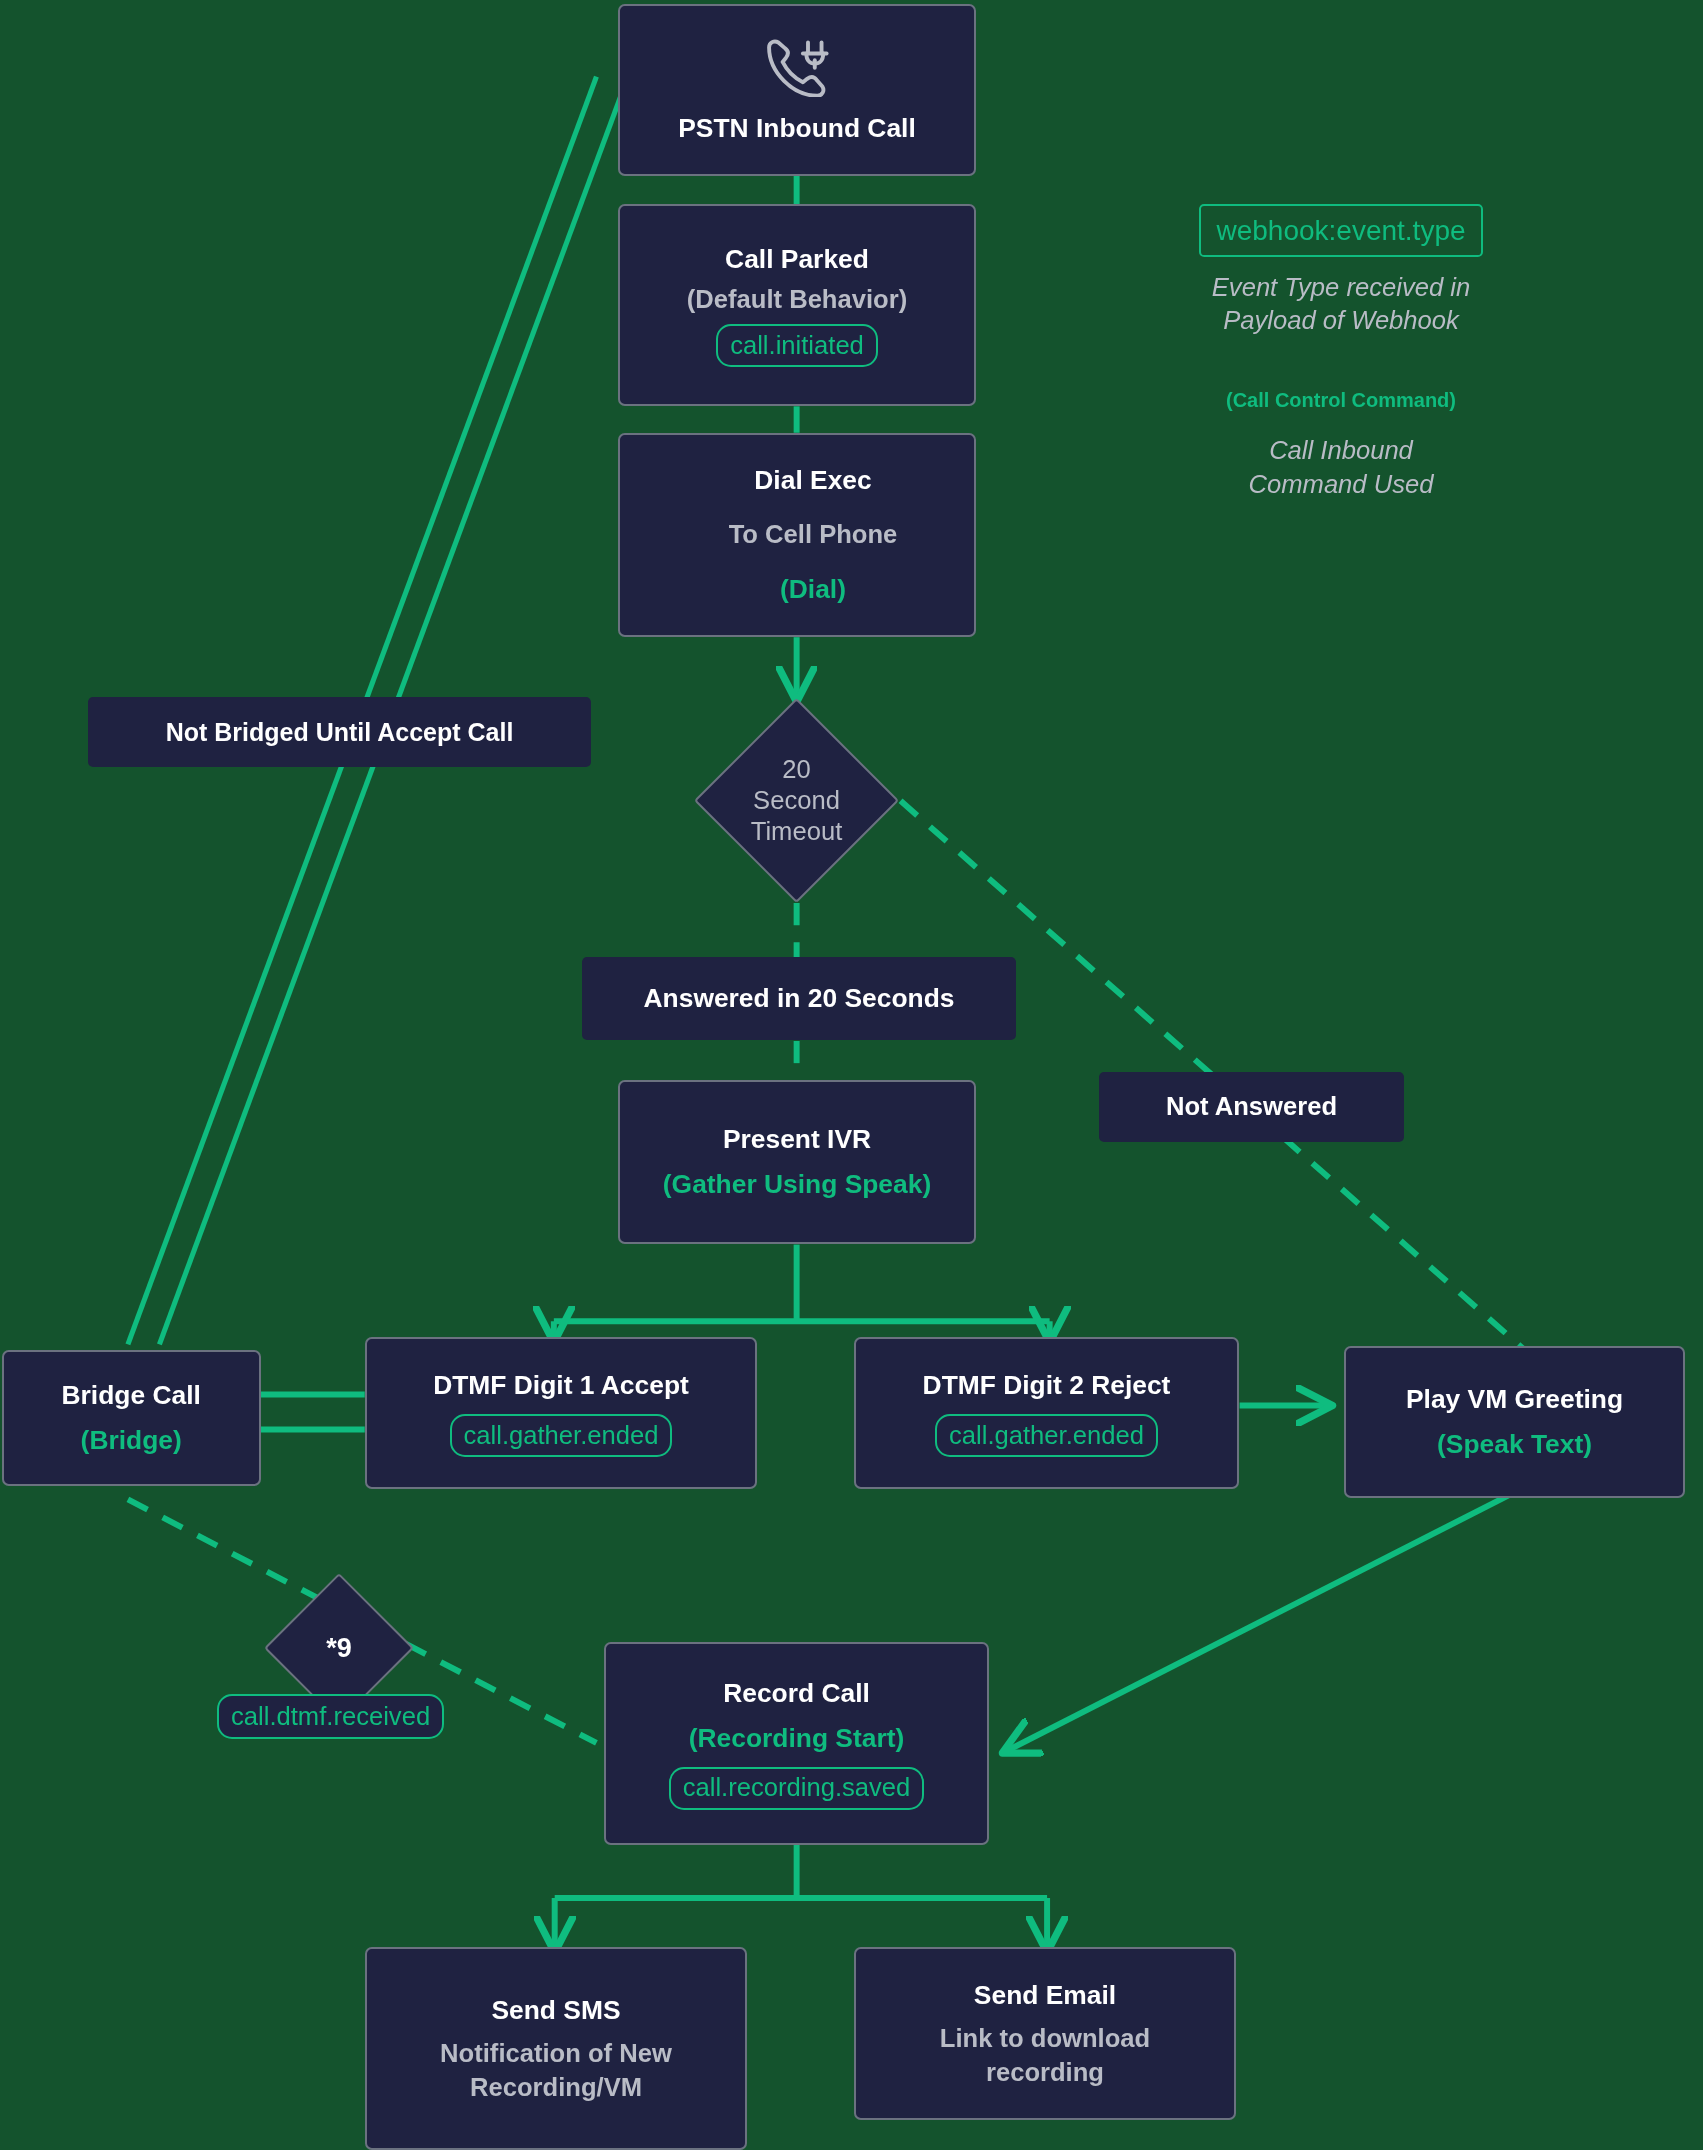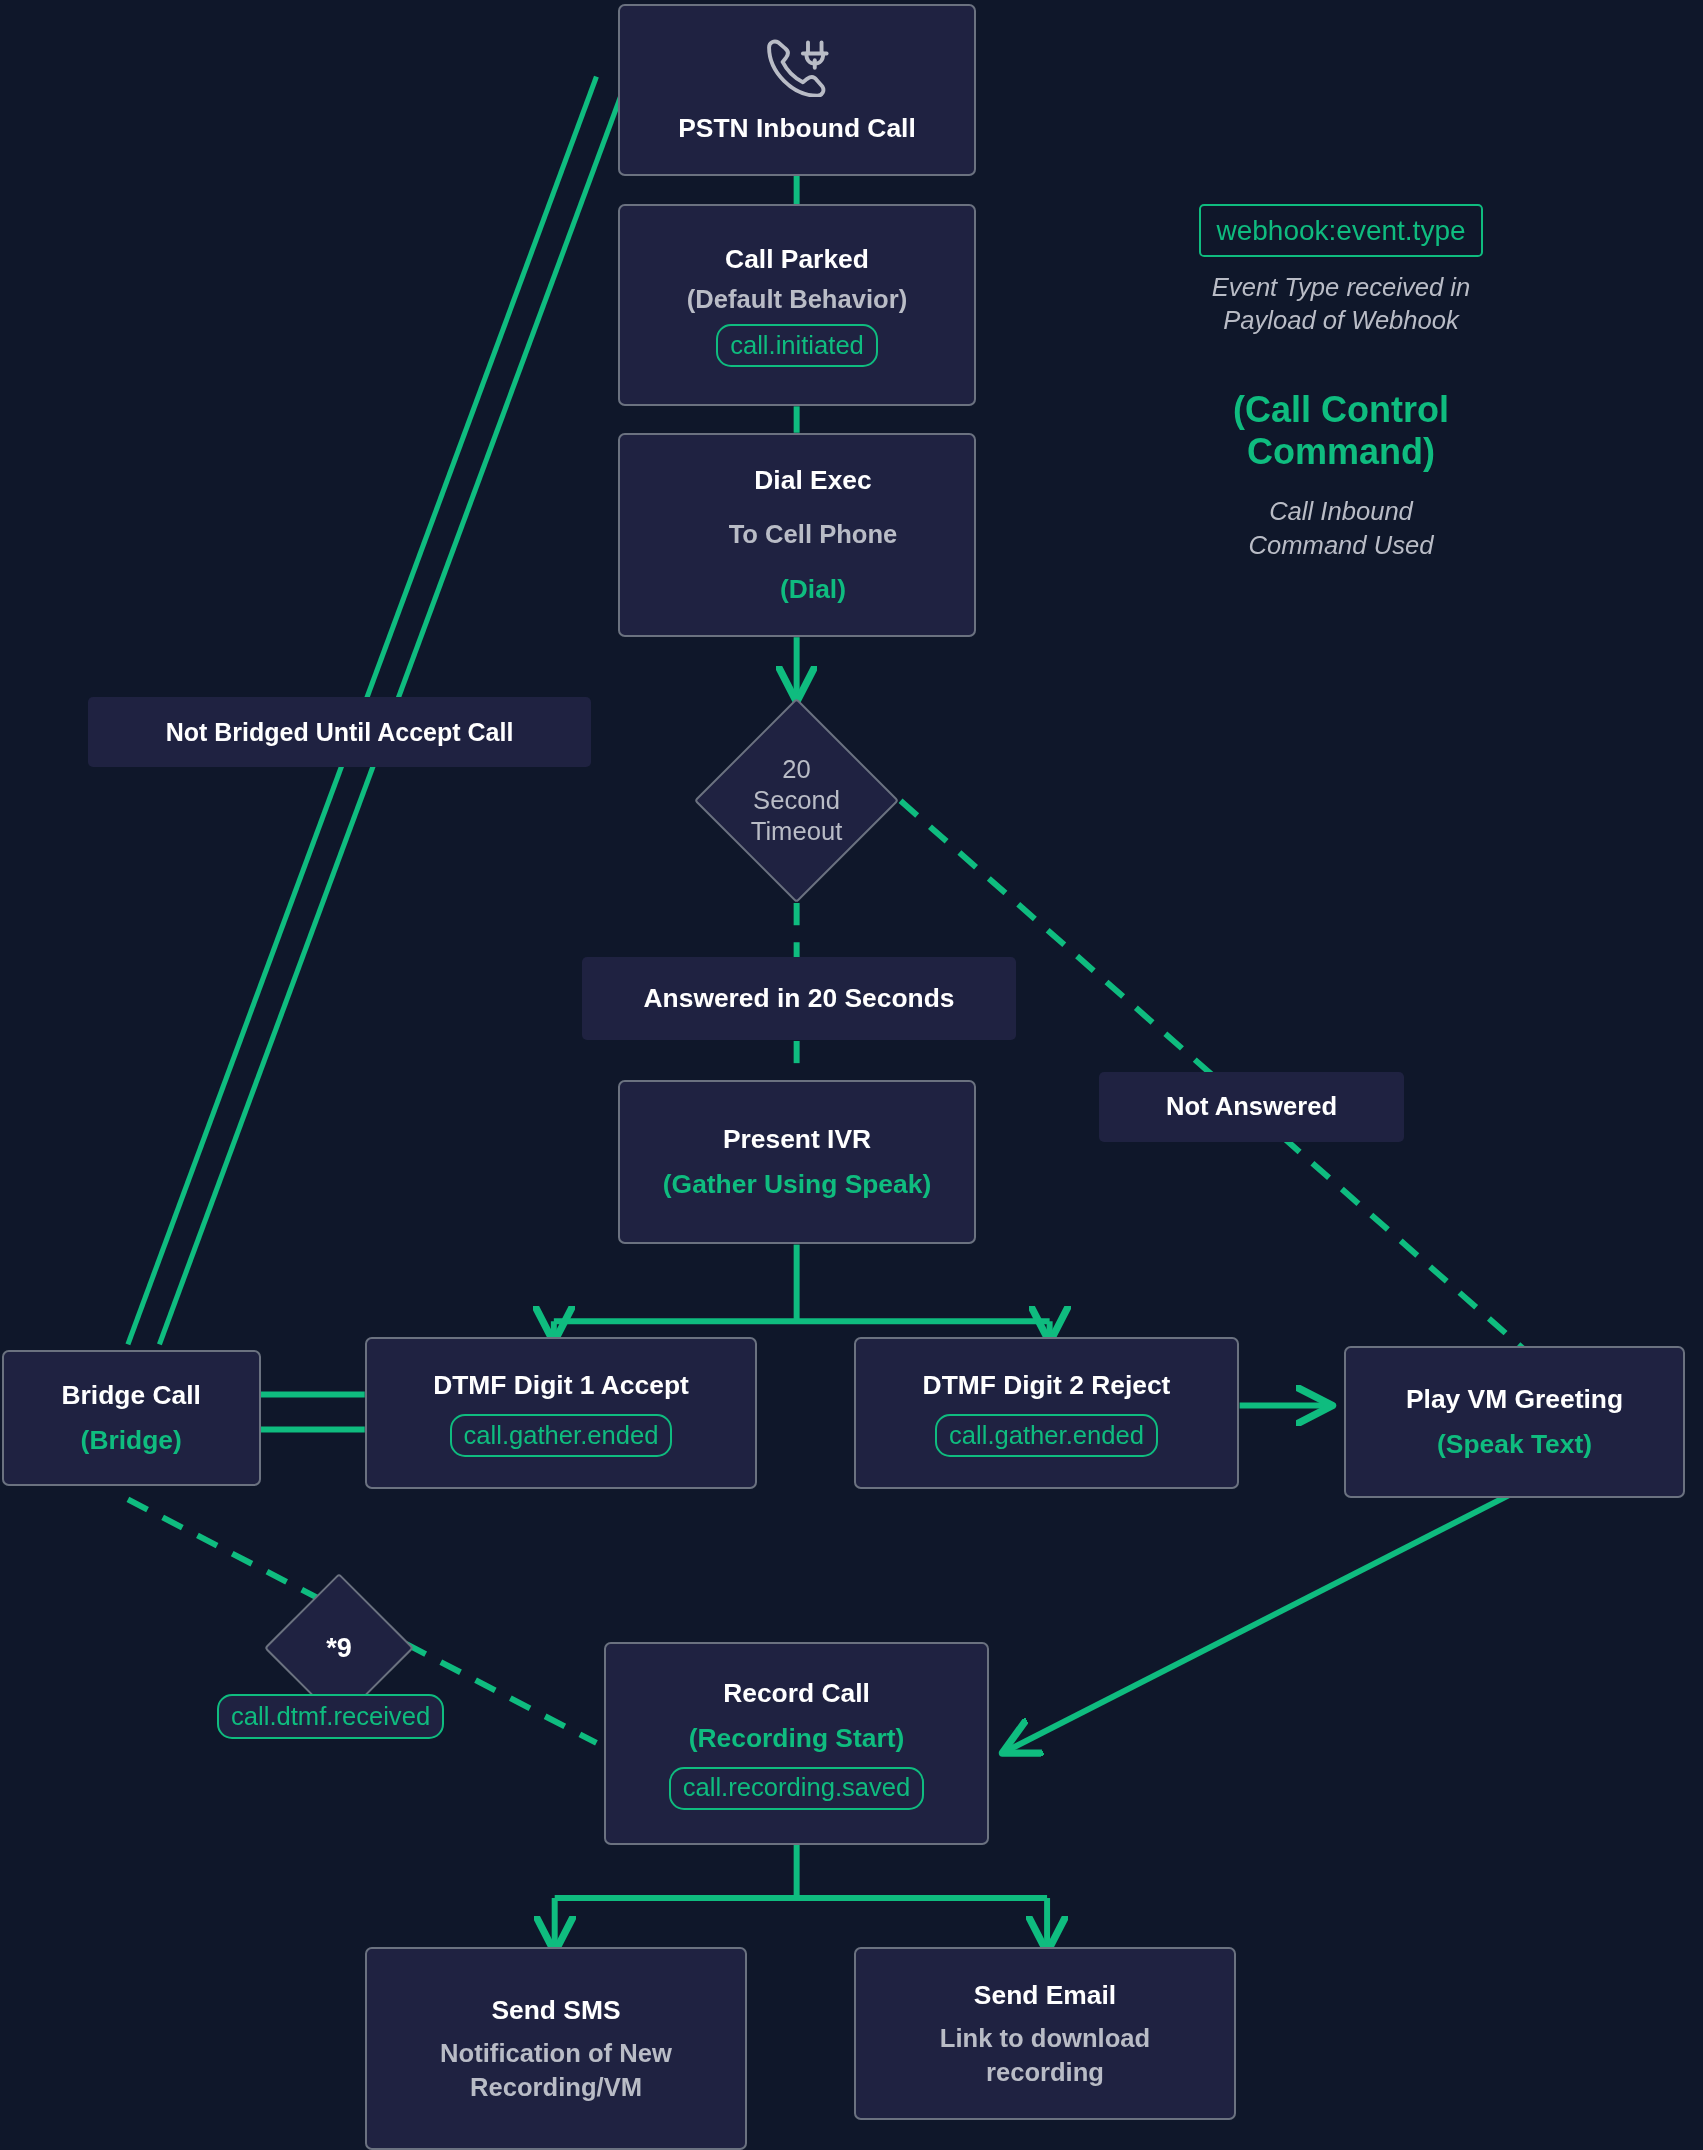--- a/index.html
+++ b/index.html
@@ -1,17 +1,17 @@
 <!DOCTYPE html>
 <html style="font-size:13.6px"><head>
 <meta charset="utf-8">
 <style>
   html,body{margin:0;padding:0;background:#ffffff;}
   body{font-family:"Liberation Sans","DejaVu Sans",sans-serif;}
-  #stage{position:relative;width:1704px;height:2151px;background:#0f172a;overflow:hidden;}
+  #stage{position:relative;width:1704px;height:2151px;background:#14532d;overflow:hidden;}
   svg.edges{position:absolute;left:0;top:0;width:1704px;height:2151px;pointer-events:none;}
 
   .node{
     position:absolute;
     background:#1f2241;
     border:2.6px solid #6b7280;
     border-radius:6.8px;
     box-sizing:border-box;
     display:flex;flex-direction:column;align-items:center;justify-content:center;
     text-align:center;
@@ -53,21 +53,21 @@
   .diamond.star .dlabel{color:#ffffff;font-weight:bold;}
 
   .legend{position:absolute;z-index:4;text-align:center;}
   .legend .lbadge{
     border:2.6px solid #0fbc7f;border-radius:5.1px;color:#0fbc7f;
     font-size:28px;padding:8.5px 15.3px;display:inline-block;white-space:nowrap;
   }
   .legend .lcap{
     color:#b9bcc6;font-style:italic;font-size:25.6px;line-height:1.32;margin-top:13.6px;
   }
-  .legend .lcmd{color:#0fbc7f;font-weight:bold;font-size:36px;}
+  .legend .lcmd{color:#0fbc7f;font-weight:bold;font-size:20px;}
   .phone-icon{display:block;margin-bottom:12px;}
 </style>
 </head>
 <body>
 
 <div id="stage">
 
   <svg class="edges" viewBox="0 0 2000 2525">
     <defs>
       <marker id="arw" viewBox="0 0 12 12" refX="9" refY="6" markerWidth="7" markerHeight="7" orient="auto-start-reverse">

